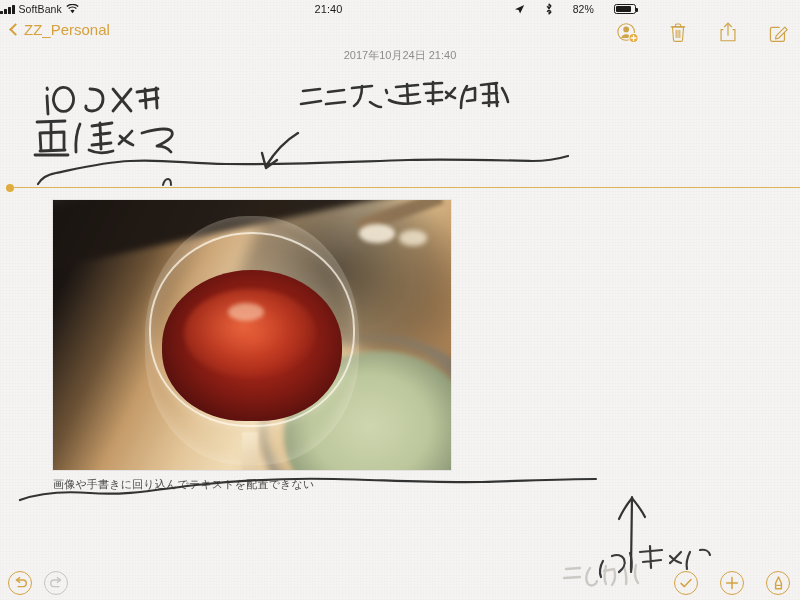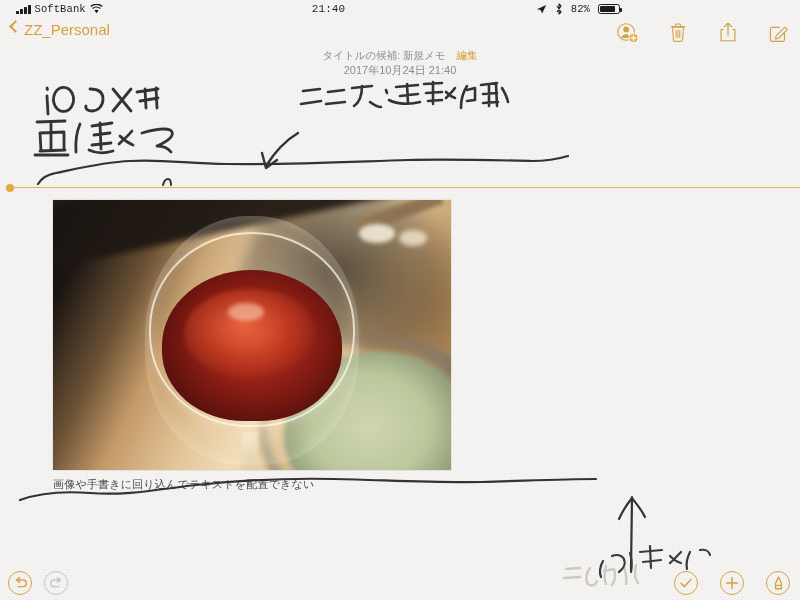--- a/index.html
+++ b/index.html
@@ -12,25 +12,25 @@
     position:relative; width:800px; height:600px;
     background:
       repeating-linear-gradient(0deg, rgba(0,0,0,0.012) 0 1px, rgba(255,255,255,0) 1px 3px),
       repeating-linear-gradient(90deg, rgba(0,0,0,0.012) 0 1px, rgba(255,255,255,0) 1px 3px),
       #f5f4f2;
   }
 
   
   .statusbar {
     position:absolute; left:0; top:0; width:636px; height:18px;
-    display:flex; align-items:center; padding:0 16px;
-    font-size:10.5px; color:#1c1c1c; letter-spacing:.1px;font-family:Liberation Mono, monospace;
+    display:flex; align-items:center; padding:0 0;
+    font-size:10.5px; color:#1c1c1c; letter-spacing:.1px;
   }
   .sb-left { display:flex; align-items:center; gap:4px; }
-  .sb-right { display:flex; align-items:center; gap:8px; margin-left:auto; }
+  .sb-right { display:flex; align-items:center; gap:20px; margin-left:auto; }
   .sb-center {
     position:absolute; left:0; right:0; text-align:center;
     font-size:11px; color:#1c1c1c; pointer-events:none;margin-left:21px;
   }
   .bars { display:flex; align-items:flex-end; gap:1.5px; height:9px; }
   .bars i { display:block; width:2.5px; background:#1c1c1c; border-radius:.5px; }
   .bars i:nth-child(1){ height:3px; }
   .bars i:nth-child(2){ height:5px; }
   .bars i:nth-child(3){ height:7px; }
   .bars i:nth-child(4){ height:9px; }
@@ -44,21 +44,21 @@
     width:2px; height:4px; background:#1c1c1c; border-radius:0 1px 1px 0;
   }
   .battery-fill { height:100%; background:#1c1c1c; border-radius:1px; }
 
   
   .navbar {
     position:absolute; left:0; top:18px; width:800px; height:30px;
   }
   .back-btn {
     position:absolute; left:8px; top:3px;
-    display:flex; gap:5px;
+    display:flex; align-items:center; gap:5px;
     color:#d6a13d; font-size:15px; cursor:pointer;
   }
   .chev { width:11px; height:11px; position:relative; }
   .chev::before{
     content:""; position:absolute; left:3px; top:1px;
     width:7px; height:7px; border-left:2px solid #d6a13d; border-bottom:2px solid #d6a13d;
     transform:rotate(45deg);
   }
   .nav-actions {
     position:absolute; right:10px; top:1px;
@@ -261,25 +261,20 @@
         <path d="M9.2 7.3 L13 3.4 L16.8 7.3" fill="none" stroke="#cfa349" stroke-width="1.3" stroke-linecap="round" stroke-linejoin="round"></path>
       </svg>
       <svg class="nav-icon" viewBox="0 0 26 26">
         <path d="M20 13.5 v8 a1.6 1.6 0 0 1-1.6 1.6 h-12 a1.6 1.6 0 0 1-1.6-1.6 v-12 a1.6 1.6 0 0 1 1.6-1.6 h8" fill="none" stroke="#cfa349" stroke-width="1.3" stroke-linecap="round"></path>
         <path d="M11 17.2 l9.4-9.4 2.6 2.6 -9.4 9.4 -3.3 0.7 Z" fill="none" stroke="#cfa349" stroke-width="1.3" stroke-linejoin="round"></path>
       </svg>
     </div>
   </div>
 
   <div class="titleblock">
-    <div class="title-cand">
-      <span>タイトルの候補:</span>
-      <span class="val">新規メモ</span>
-      <span class="edit-link">編集</span>
-    </div>
     <div class="title-date">2017年10月24日 21:40</div>
   </div>
 
   <div class="divider">
     <span class="knob"></span>
     <span class="line"></span>
   </div>
 
   <div class="photo-wrap">
     <div class="photo">

